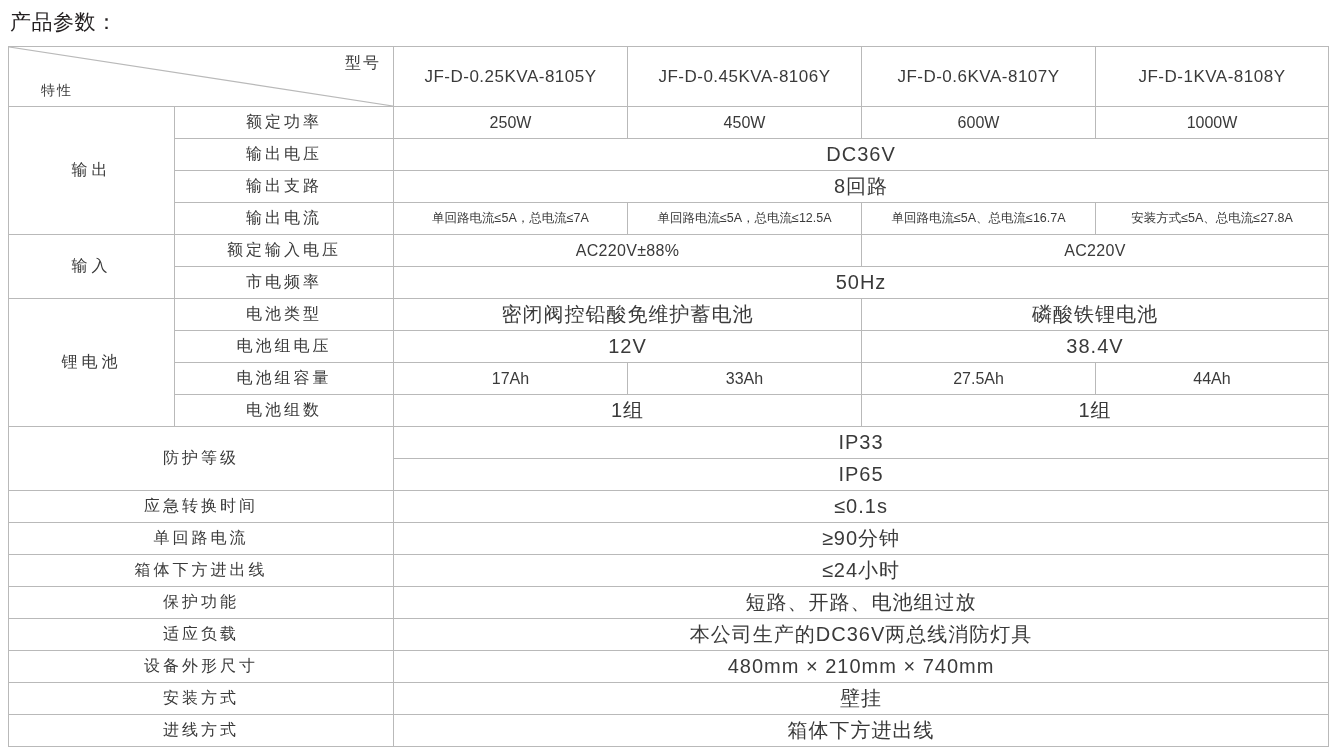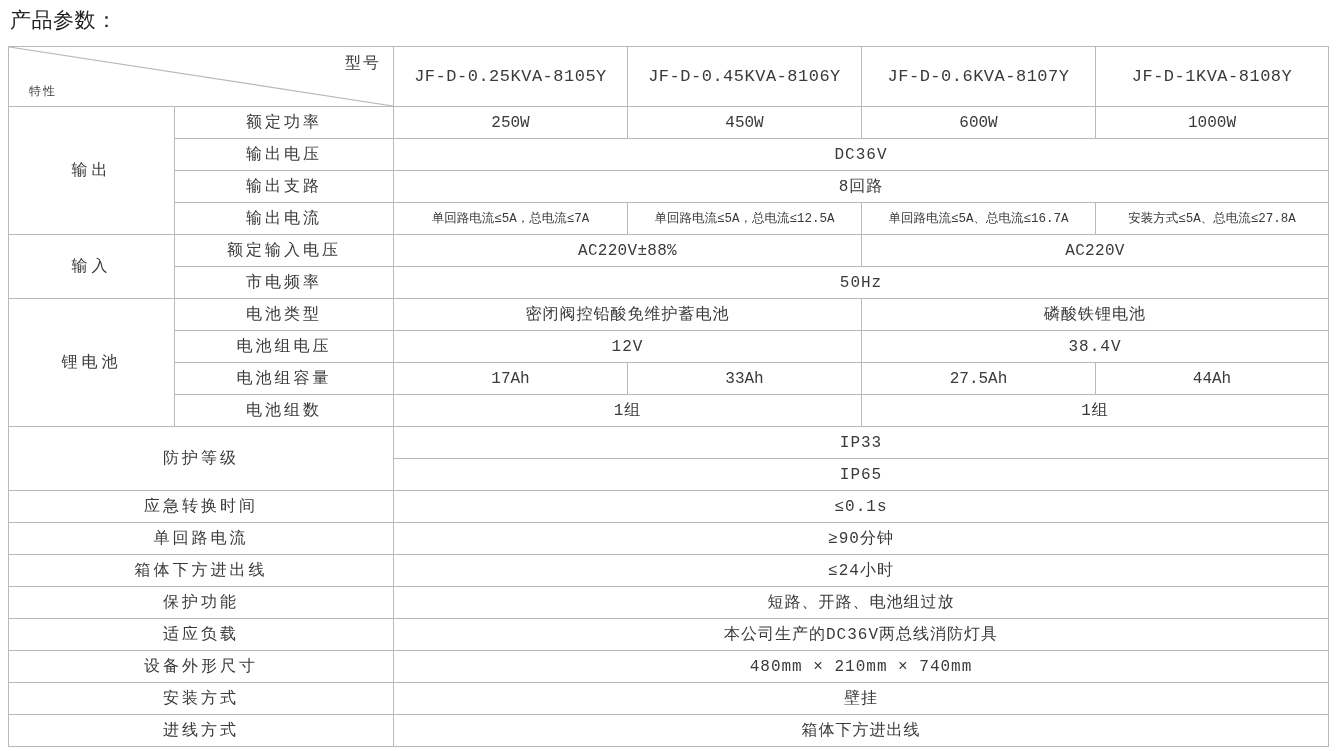--- a/index.html
+++ b/index.html
@@ -13,21 +13,20 @@
     font-family: "Liberation Sans", "DejaVu Sans", sans-serif;
     color: #231f20;
     overflow: hidden;
   }
   .page {
     position: relative;
     width: 1336px;
     height: 751px;
     box-sizing: border-box;
     padding: 8px 20px 0 8px;
-    font-family: Liberation Mono, monospace;
   }
   .page-title {
     font-size: 21px;
     line-height: 28px;
     letter-spacing: 0.5px;
     margin: 0 0 10px 2px;
     font-weight: normal;
     color: #231f20;
   }
   table.spec {
@@ -74,23 +73,23 @@
   }
   .corner .lbl-model {
     position: absolute;
     right: 12px;
     top: 6px;
     font-size: 16px;
     letter-spacing: 2px;
   }
   .corner .lbl-feat {
     position: absolute;
-    left: 20px;
+    left: 32px;
     bottom: 6px;
-    font-size: 12px;
+    font-size: 14px;
     letter-spacing: 2px;
   }
   .rowlabel {
     font-size: 16px;
     letter-spacing: 3px;
   }
   .sidelabel {
     font-size: 16px;
     letter-spacing: 4px;
   }
@@ -99,21 +98,21 @@
     letter-spacing: 0.3px;
   }
   .val-sm {
     font-size: 12.5px;
     letter-spacing: 0;
   }
   .val-num {
     font-size: 16px;
   }
   .val-lg {
-    font-size: 16px;
+    font-size: 20px;
     letter-spacing: 1px;
   }
   .wide-label {
     font-size: 16px;
     letter-spacing: 3px;
     margin-left: 16px;
   }
 </style>
 </head>
 <body>

